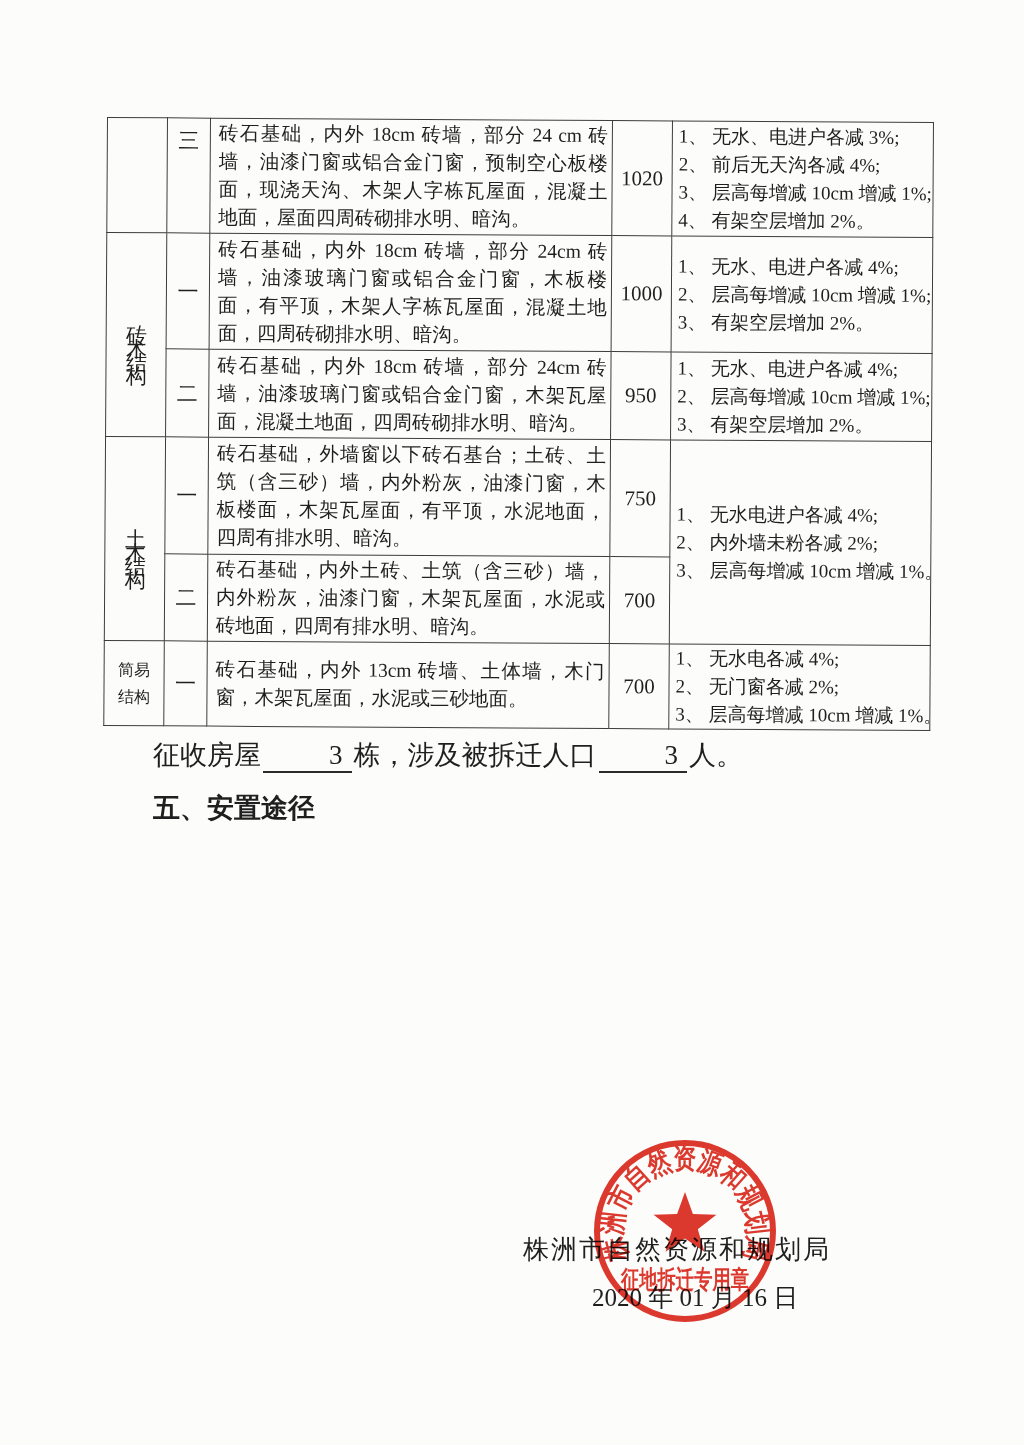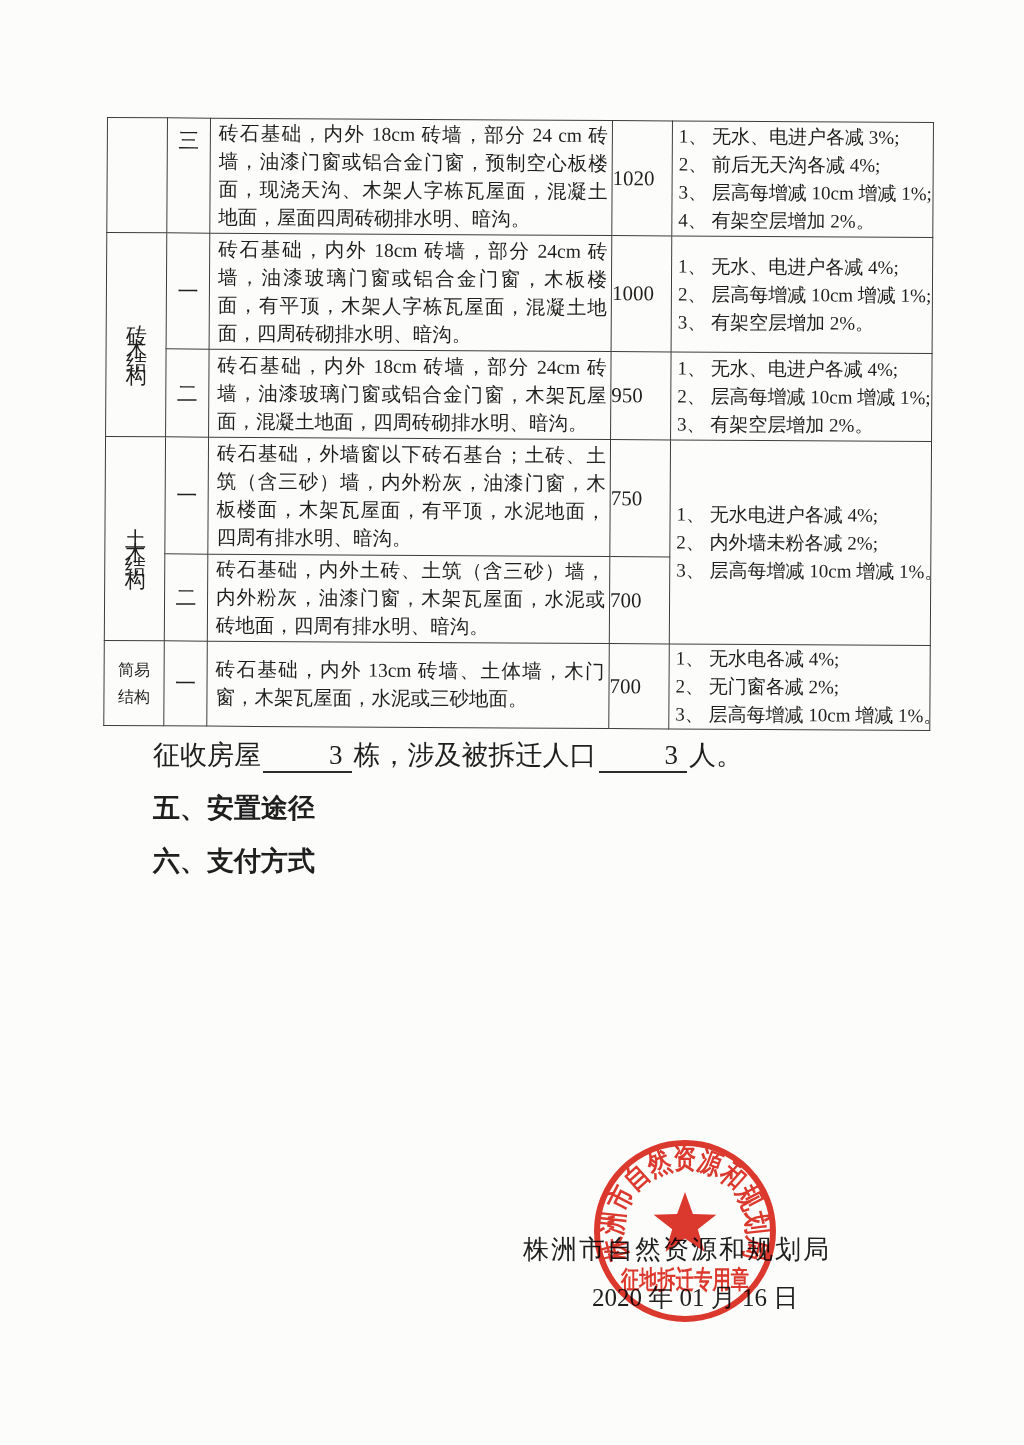--- a/index.html
+++ b/index.html
@@ -11,21 +11,21 @@
   table.ctab{border-collapse:collapse;table-layout:fixed;width:826px;}
   table.ctab td{border:1.6px solid #3d3d3d;overflow:hidden;}
   td.cat{text-align:center;vertical-align:middle;padding:0;}
   .vert{writing-mode:vertical-rl;text-orientation:upright;font-size:21px;letter-spacing:14px;
         margin:0 auto;line-height:21px;}
   .cat2{font-size:16px;line-height:27px;text-align:center;}
   td.grade{text-align:center;vertical-align:middle;font-size:21px;padding:0;}
   td.grade.top{vertical-align:top;padding-top:8px;}
   td.desc{vertical-align:middle;font-size:19.5px;line-height:28px;padding:1px 4px 1px 8px;
           text-align:justify;}
-  td.price{text-align:left;vertical-align:middle;font-size:21px;padding:0;
+  td.price{text-align:center;vertical-align:middle;font-size:21px;padding:0;
            font-family:"Liberation Serif",serif;}
   td.notes{vertical-align:middle;font-size:19px;line-height:28px;padding:0 2px 0 6px;}
   td.notes div{white-space:nowrap;}
 
   
   .text-block{position:absolute;left:88px;top:725px;width:856px;font-size:27px;line-height:45px;
               text-align:justify;}
   .text-block p{margin:8px;}
   .indent{text-indent:57px;}
   .heading{font-family:Liberation Sans, sans-serif;font-weight:bold;
@@ -126,21 +126,20 @@
             <div>3、 层高每增减 10cm 增减 1%。</div>
           </td>
         </tr>
       </tbody>
     </table>
   </div>
 
   <div class="text-block">
     <p class="indent"><span>征收房屋</span><span class="uline">3</span><span>栋，涉及被拆迁人口</span><span class="uline">3</span><span>人。</span></p>
     <p class="heading">五、安置途径</p>
-    <p class="heading">六、支付方式</p>
   </div>
 
   <div class="institution">株洲市自然资源和规划局</div>
   <div class="docdate">2020 年 01 月 16 日</div>
 
   <div class="seal">
     <svg width="190" height="190" viewBox="0 0 190 190">
       <circle cx="95" cy="95" r="88" fill="none" stroke="#dd2a1f" stroke-width="6"></circle>
       <defs>
         <path id="arcP" d="M 37.9 121.6 A 63 63 0 1 1 152.1 121.6" fill="none"></path>

